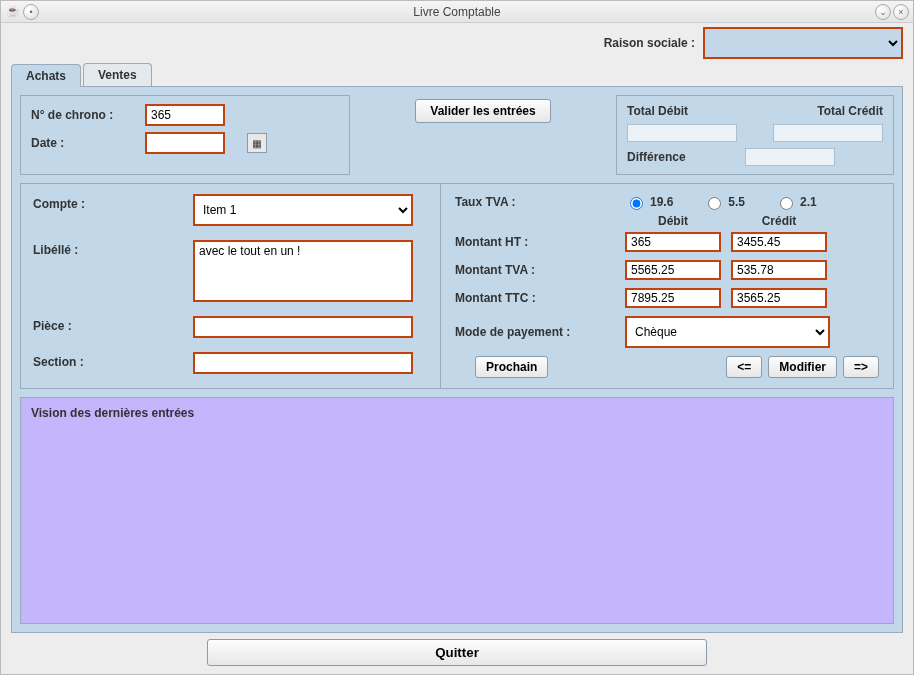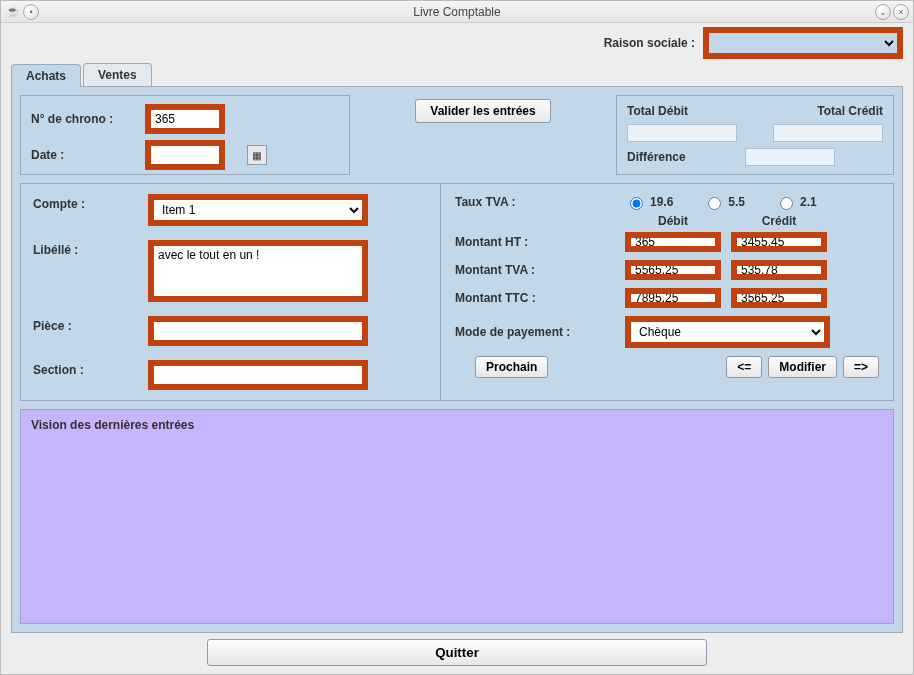--- a/index.html
+++ b/index.html
@@ -60,21 +60,21 @@
     align-items: center;
     gap: 8px;
     height: 28px;
     margin-bottom: 6px;
   }
   .top-row label { font-weight: bold; font-size: 12px; }
   select, input[type="text"], textarea {
     font-family: inherit;
     font-size: 12px;
     padding: 2px 4px;
-    border: 6px solid #c2410c;
+    border: 2px solid #c2410c;
     background: #fff;
   }
   select { height: 32px; }
   .combo-lg { width: 200px; background: #C2D8E9; }
   .tab-strip {
     display: flex;
     gap: 2px;
     align-items: flex-end;
   }
   .tab {
@@ -165,21 +165,21 @@
     display: flex;
     gap: 0;
   }
   .panel-left {
     border: 1px solid #9ab;
     border-right: none;
     background: #C2D8E9;
     padding: 10px 12px;
     width: 420px;
   }
-  .panel-left .line { display: flex; align-items: flex-start; margin-bottom: 14px; }
+  .panel-left .line { display: flex; align-items: flex-start; margin-bottom: 14px; gap: 45px; }
   .panel-left label { width: 115px; font-weight: bold; padding-top: 3px;}
   .panel-left select { width: 220px; }
   .panel-left textarea { width: 220px; height: 62px; resize: none;}
   .panel-left input[type="text"] { width: 220px; }
   .vr {
     width: 1px; background: #9ab;
     border-top: 1px solid #9ab; border-bottom: 1px solid #9ab;
   }
   .panel-right {
     border: 1px solid #9ab;

